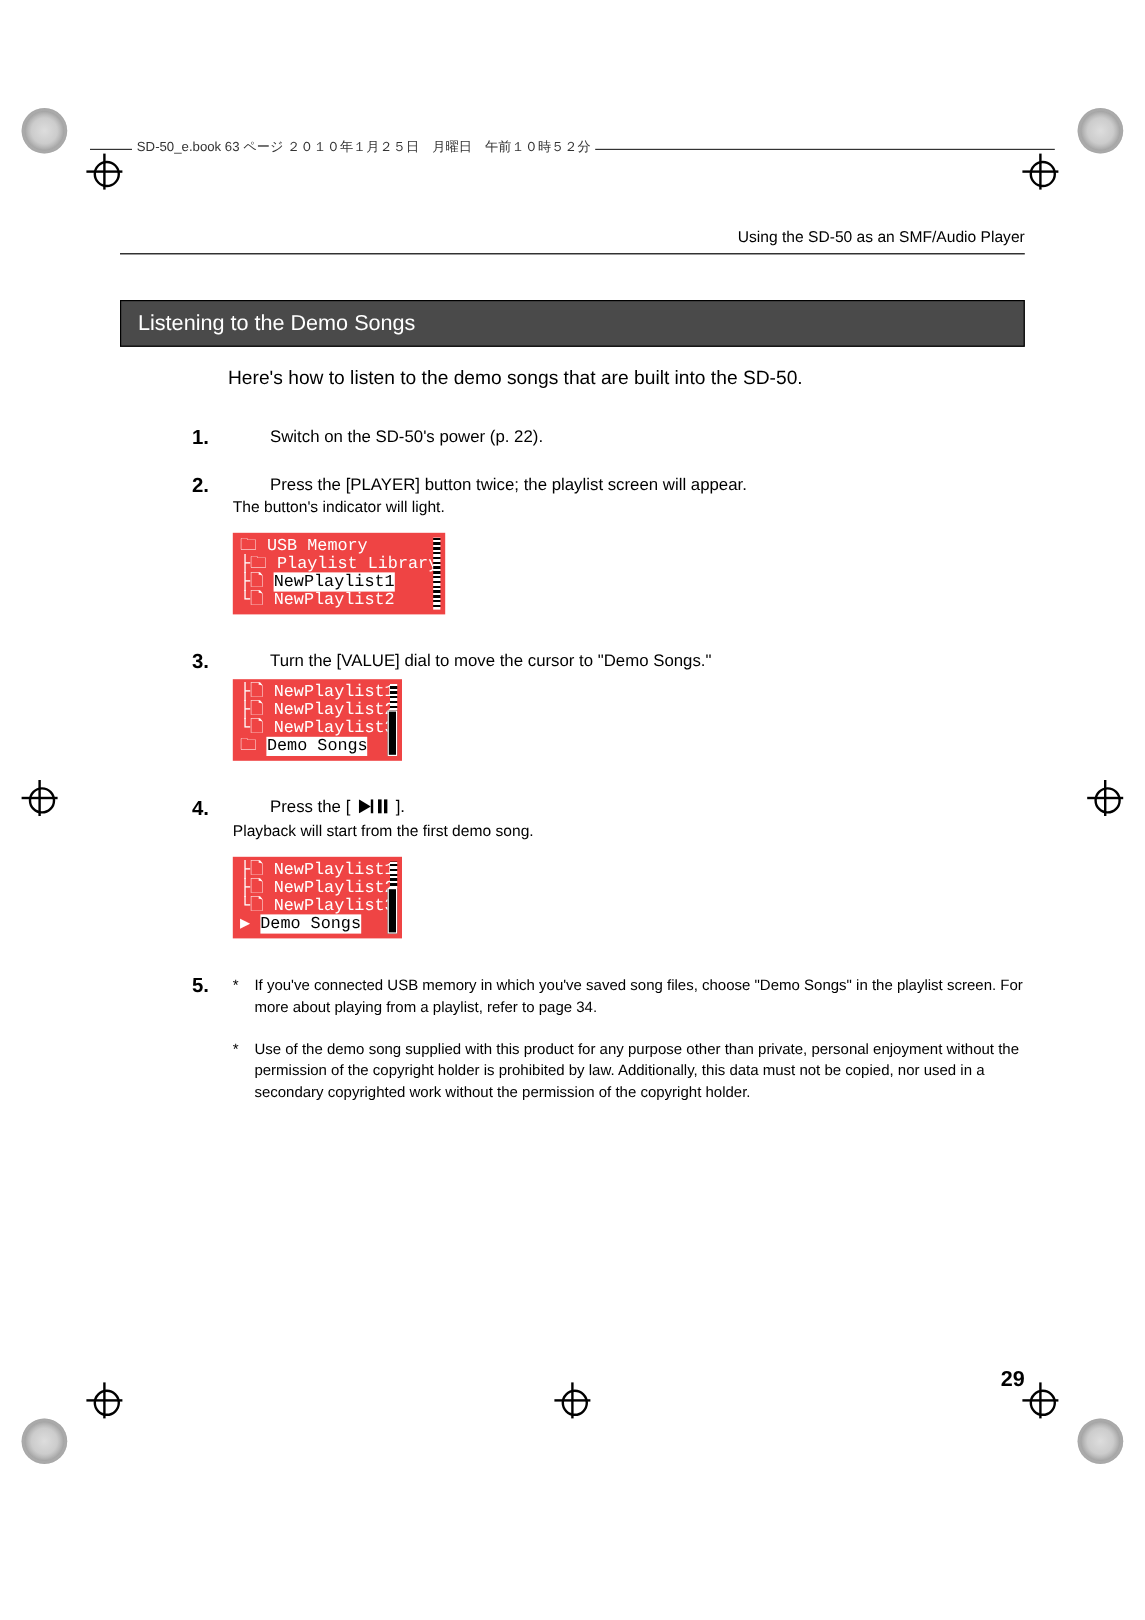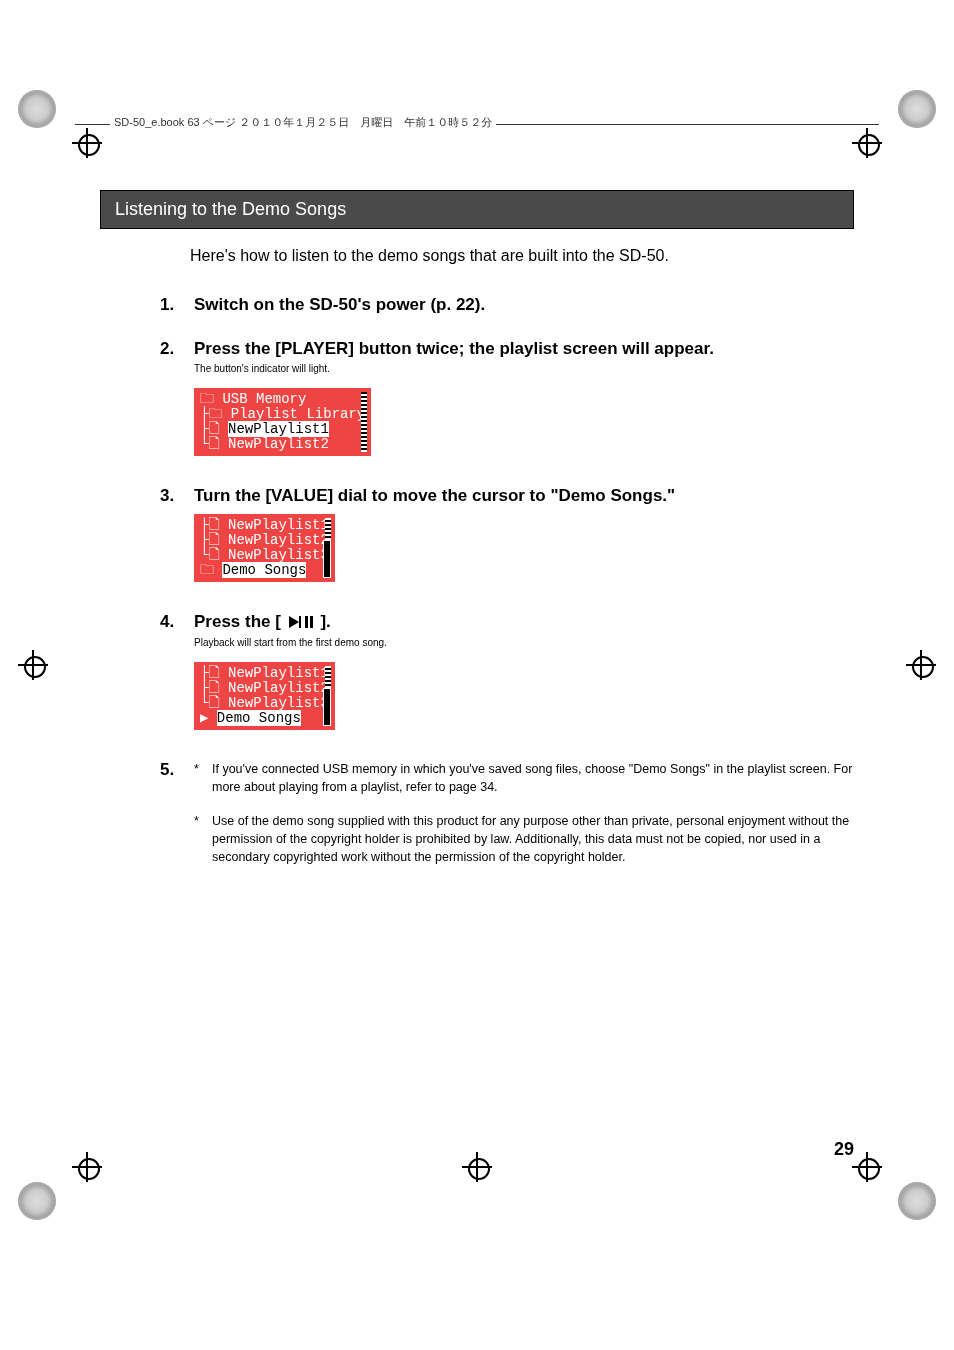--- a/index.html
+++ b/index.html
@@ -98,26 +98,27 @@
   }
   ol.steps > li::before {
     content: counter(step) ".";
     position: absolute;
     left: 0;
     top: 0;
     font-weight: bold;
     font-size: 17px;
   }
   .step-head {
-    font-weight: bold;
-    font-size: 17px;
+    font-weight: normal;
+    font-size: 14px;
     margin-bottom: 4px;
+    margin-left: 31px;
   }
   .step-sub {
-    font-size: 10px;
+    font-size: 13px;
     margin-left: 0;
     margin-bottom: 10px;
   }
   .lcd {
     background: #ef4444;
     display: inline-block;
     padding: 2px;
     margin-top: 4px;
     margin-bottom: 6px;
   }
@@ -216,20 +217,23 @@
       <div class="circ"></div>
     </div>
   <div class="crosshair" style="left:462px; bottom:168px;">
       <div class="circ"></div>
     </div>
 
   <div class="book-line"></div>
   <div class="book-label">SD-50_e.book  63 ページ  ２０１０年１月２５日　月曜日　午前１０時５２分</div>
 
   <div class="content">
+    <div class="header-line">
+      <div class="running-head">Using the SD-50 as an SMF/Audio Player</div>
+    </div>
 
     <div class="section-bar">Listening to the Demo Songs</div>
 
     <div class="intro">Here's how to listen to the demo songs that are built into the SD-50.</div>
 
     <ol class="steps" id="steps">
         <li>
           <div class="step-head">Switch on the SD-50's power (p. 22).</div>
         </li>
         <li><div class="step-head">Press the [PLAYER] button twice; the playlist screen will appear.</div><div class="step-sub">The button's indicator will light.</div><div class="lcd"><div class="lcd-inner"><div><span>🗀 </span><span>USB Memory</span></div><div><span>├🗀 </span><span>Playlist Library</span></div><div><span>├🗋 </span><span class="lcd-sel">NewPlaylist1</span></div><div><span>└🗋 </span><span>NewPlaylist2</span></div><div class="lcd-bar"></div></div></div></li>

